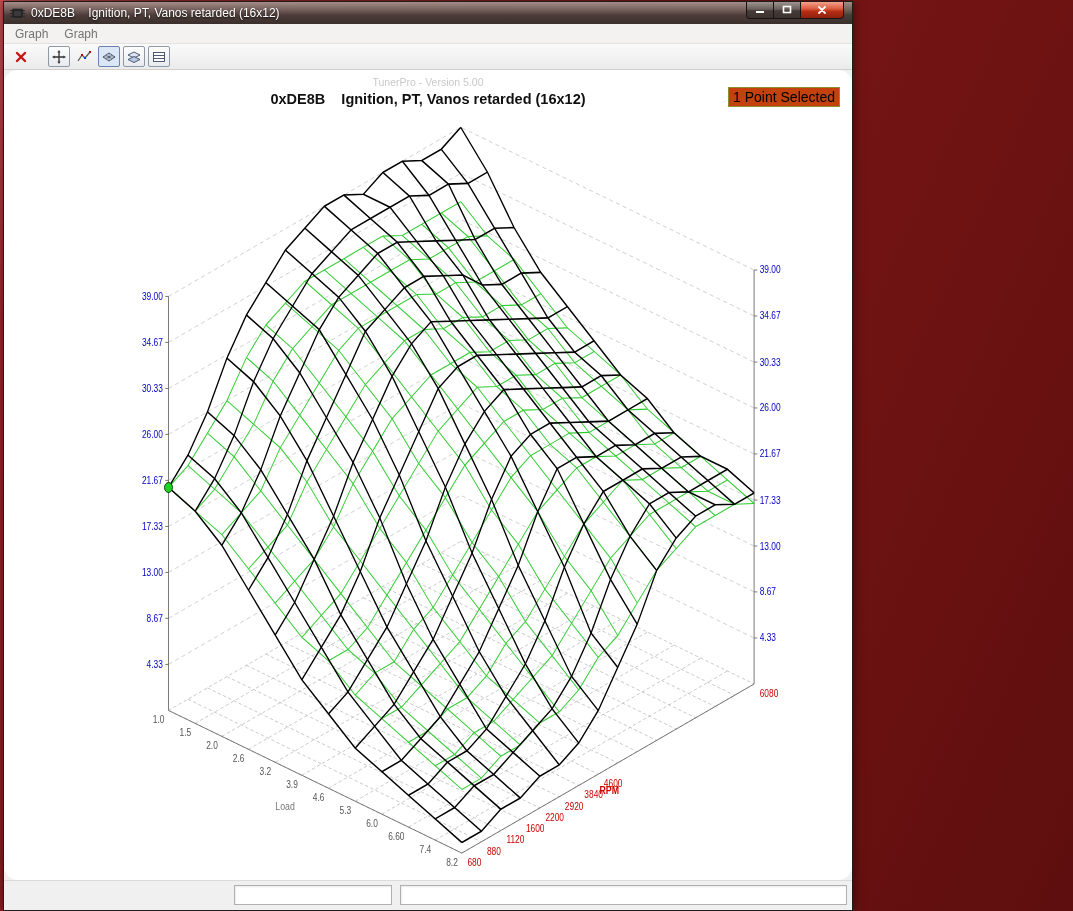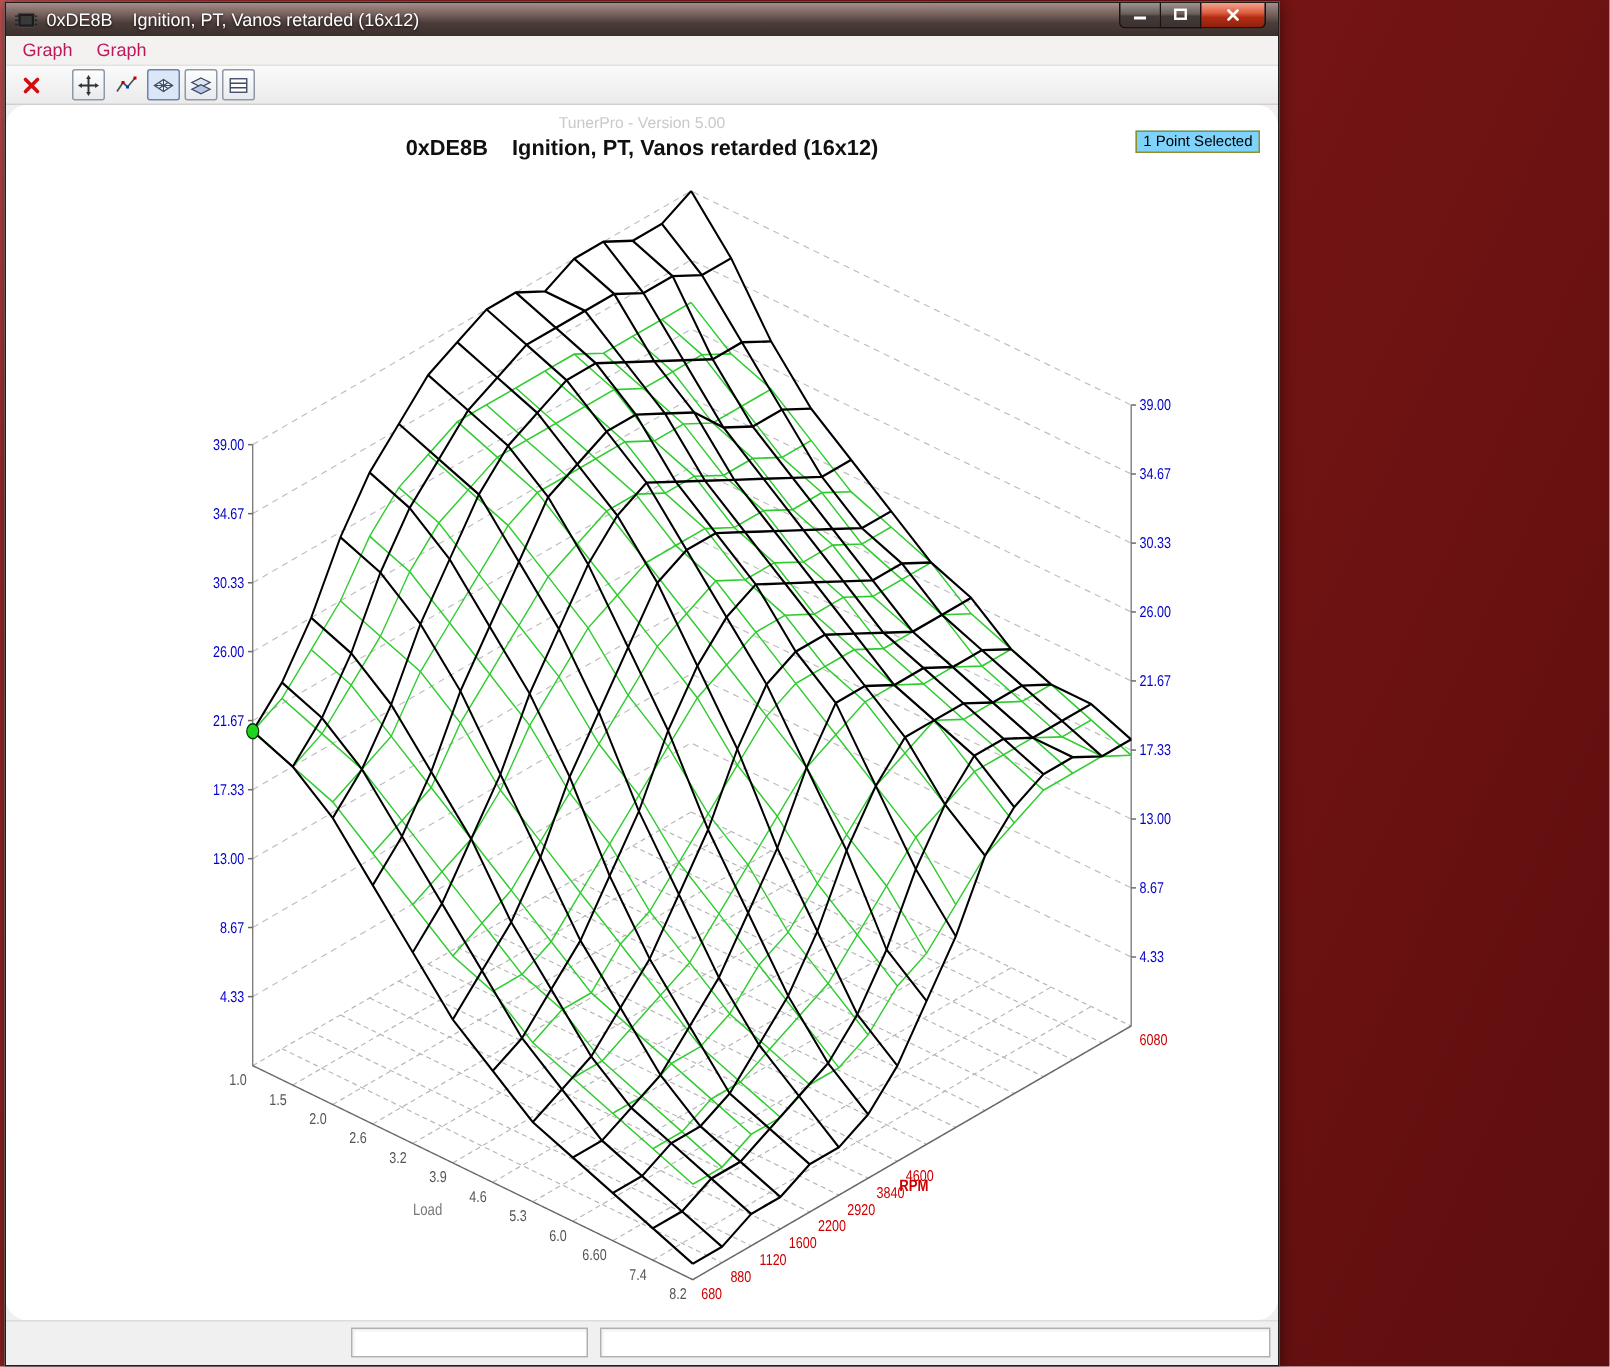--- a/index.html
+++ b/index.html
@@ -32,22 +32,22 @@
     border: 1px solid #181414; border-top: none;
   }
   .cap-btn.min { width: 28px; border-radius: 0 0 0 4px;
     background: linear-gradient(180deg, #9d938f 0%, #6b5f5b 45%, #443a37 55%, #3b312e 100%); }
   .cap-btn.max { width: 27px; border-left: none;
     background: linear-gradient(180deg, #9d938f 0%, #6b5f5b 45%, #443a37 55%, #3b312e 100%); }
   .cap-btn.close { width: 43px; border-left: none; border-radius: 0 0 4px 0;
     background: linear-gradient(180deg, #f2a38d 0%, #dd6043 40%, #b42c12 60%, #8e2110 100%); }
   
   .menubar {
-    flex: 0 0 20px; background: #f3f2f1; display: flex; 
-    font-size: 12px; color: #be185d; border-bottom: 1px solid #e4e2e0; padding-left: 3px;
+    flex: 0 0 20px; background: #f3f2f1; display: flex; align-items: center;
+    font-size: 12px; color: #737373; border-bottom: 1px solid #e4e2e0; padding-left: 3px;
   }
   .menu-item { padding: 2px 8px; cursor: default; }
   
   .toolbar {
     flex: 0 0 26px; display: flex; align-items: center; gap: 3px; padding-left: 6px;
     background: linear-gradient(180deg, #fafafa, #ebebeb);
     border-bottom: 1px solid #d2cfcd;
   }
   .tool-sep { width: 10px; height: 1px; }
   .tool-btn {
@@ -62,22 +62,22 @@
   .watermark {
     position: absolute; top: 6px; left: 0; right: 0; text-align: center;
     font-size: 10.5px; color: #c9c9c9;
   }
   .chart-title {
     position: absolute; top: 21px; left: 0; right: 0; text-align: center;
     font-size: 14.5px; font-weight: bold; color: #101010; white-space: pre;
   }
   .badge {
     position: absolute; top: 17px; right: 12px;
-    background: #7dd3fc; border: 1px solid #8f8f2e; color: #000;
-    font-size: 10px; padding: 1px 4px;
+    background: #c2410c; border: 1px solid #8f8f2e; color: #000;
+    font-size: 14px; padding: 1px 4px;
   }
   
   .statusbar { flex: 0 0 30px; position: relative; background: #f0f0f0; border-top: 1px solid #dcdcdc; }
   .status-field {
     position: absolute; top: 4px; height: 20px; background: #fff;
     border: 1px solid #b0b0b0; box-shadow: inset 1px 1px 2px rgba(0,0,0,.08);
   }
   .status-field.f1 { left: 230px; width: 158px; }
   .status-field.f2 { left: 396px; right: 5px; }
   svg text { font-family: "Liberation Sans", sans-serif; }

